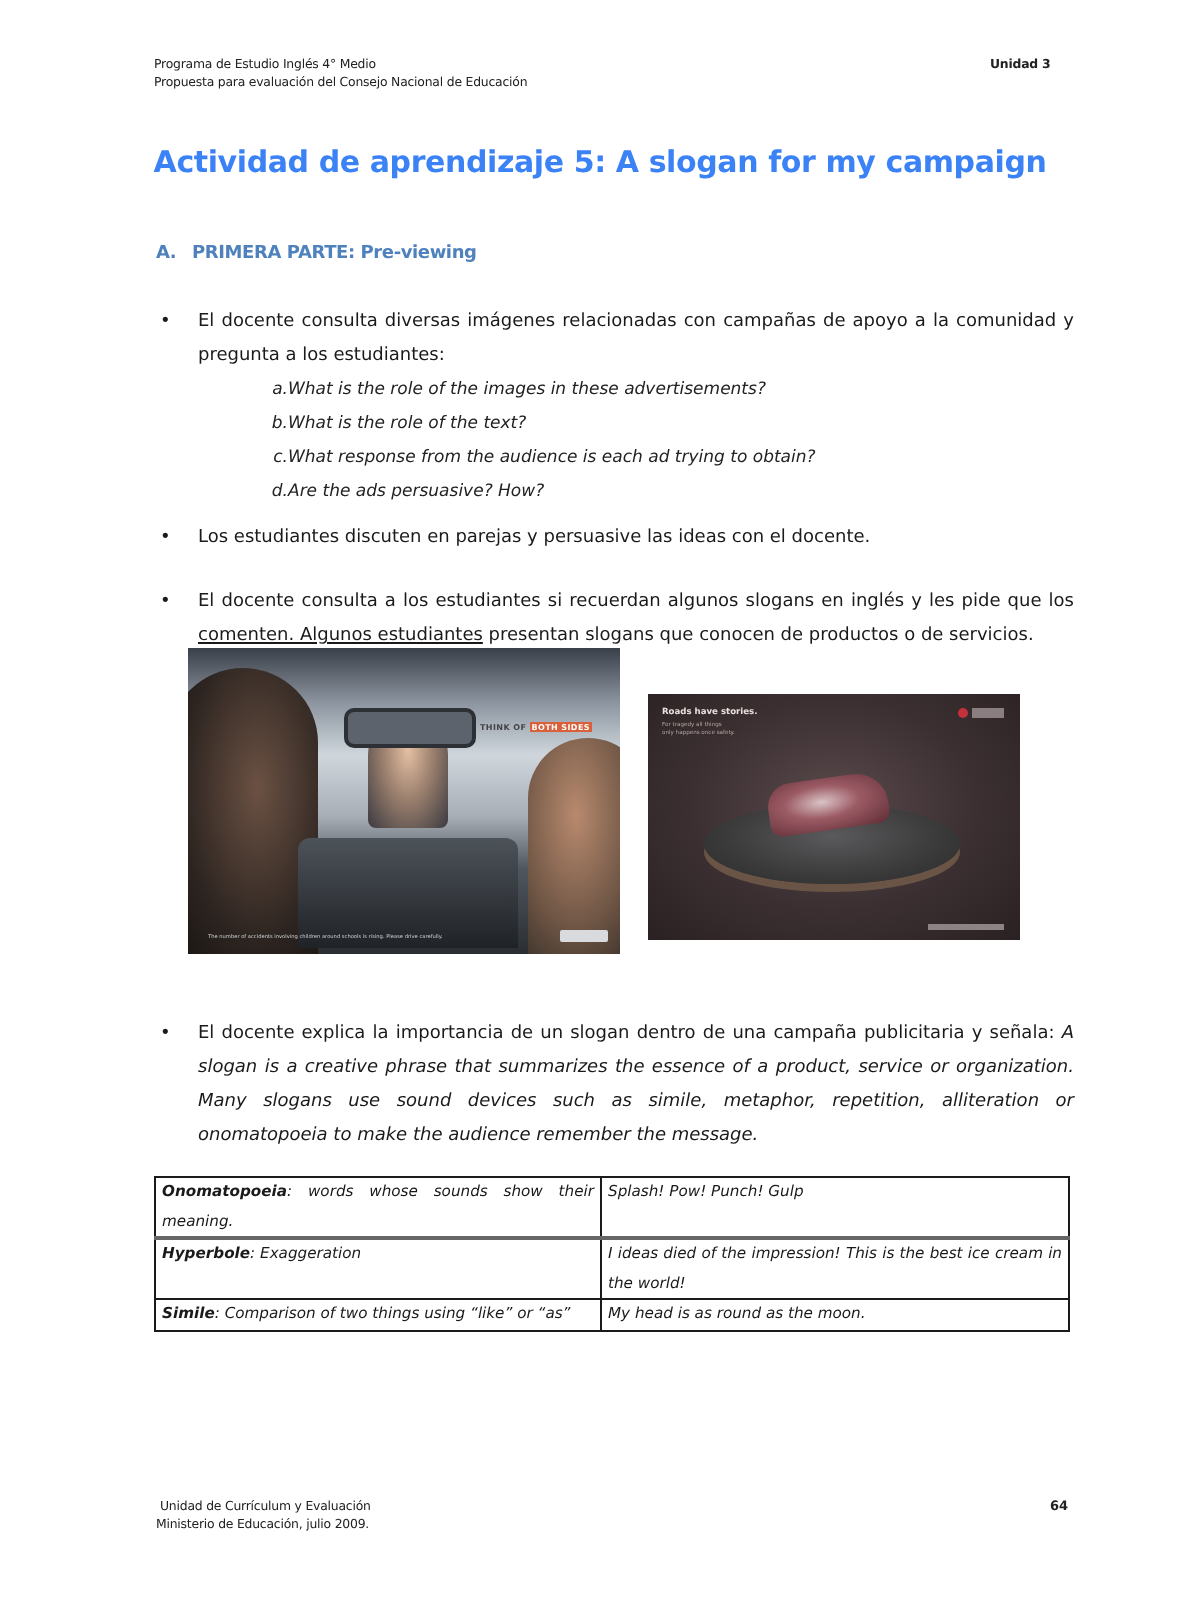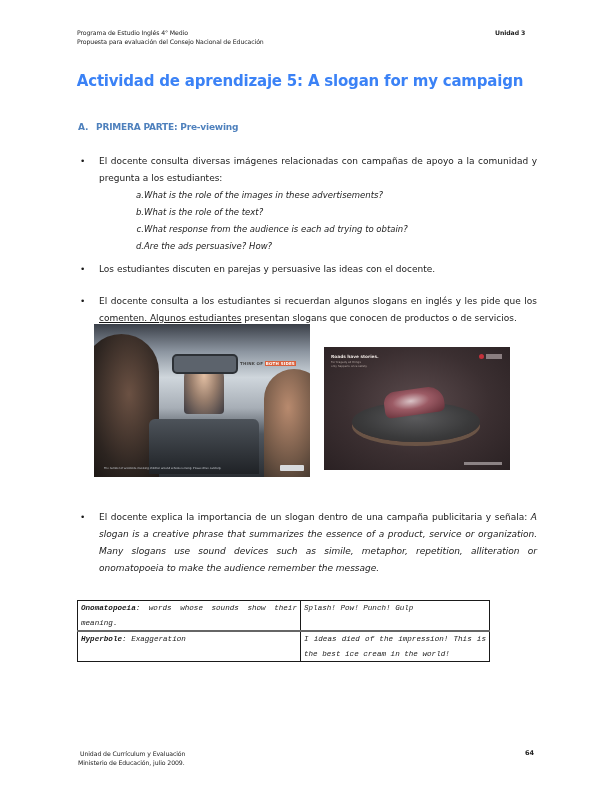--- a/index.html
+++ b/index.html
@@ -43,21 +43,21 @@
   .img2 .brand { position: absolute; left: 148px; top: 7px; width: 30px; height: 6px; }
   .img2 .brand .dot { position: absolute; left: 7px; top: 0; width: 5px; height: 5px; border-radius: 50%; background: #c3313a; }
   .img2 .brand .txt { position: absolute; left: 14px; top: 0; width: 16px; height: 5px; background: #8a7e80; }
   .img2 .base { position: absolute; left: 28px; top: 55px; width: 128px; height: 40px; border-radius: 50%;
                 background: radial-gradient(ellipse at 50% 40%, #5a5a5c 0%, #3a3a3b 60%, #2e2a2b 100%);
                 box-shadow: 0 4px 0 #6a5446; }
   .img2 .car { position: absolute; left: 60px; top: 42px; width: 60px; height: 26px; border-radius: 12px 16px 6px 6px;
                background: radial-gradient(ellipse at 45% 45%, #d9c3c6 0%, #9c5b65 40%, #5e2c34 100%); transform: rotate(-8deg); }
   .img2 .foot { position: absolute; left: 140px; top: 115px; width: 38px; height: 3px; background: #8c8385; }
 
-  table.dev { position: absolute; left: 77px; top: 600px; width: 413px; border-collapse: collapse; table-layout: fixed; font-family: Liberation Mono, monospace; }
+  table.dev { position: absolute; left: 77px; top: 588px; width: 458px; border-collapse: collapse; table-layout: fixed; }
   table.dev td { border: 1px solid #1a1a1a; font-size: 7.6px; line-height: 14.5px; font-style: italic;
                  padding: 0 3px; vertical-align: top; color: #1a1a1a; }
   table.dev td.c1 { width: 216px; text-align: justify; }
   table.dev td.c2 { text-align: justify; }
   table.dev td .term { font-weight: bold; }
   table.dev tr.r2 td { border-top: 2px solid #1a1a1a; }
   table.dev tr.r3 td { border-top: 2px solid #666; margin-left: 38px; }
 
   .foot1 { left: 80px; top: 749px; }
   .foot2 { left: 78px; top: 758px; }
@@ -129,18 +129,22 @@
 <table class="dev">
   <tbody>
       <tr class="r1">
     <td class="c1"><span class="term">Onomatopoeia</span><span>: words whose sounds show their meaning.</span></td>
     <td class="c2">Splash! Pow! Punch! Gulp</td>
   </tr>
   <tr class="r3">
     <td class="c1"><span class="term">Hyperbole</span><span>: Exaggeration</span></td>
     <td class="c2">I ideas died of the impression! This is the best ice cream in the world!</td>
   </tr>
+  <tr class="r5">
+    <td class="c1"><span class="term">Simile</span><span>: Comparison of two things using “like” or “as”</span></td>
+    <td class="c2">My head is as round as the moon.</td>
+  </tr>
 </tbody>
   </table>
 
 <div class="abs hdr foot1">Unidad de Currículum y Evaluación</div>
 <div class="abs hdr foot2">Ministerio de Educación, julio 2009.</div>
 <div class="abs pageno">64</div>
 
 </body></html>

